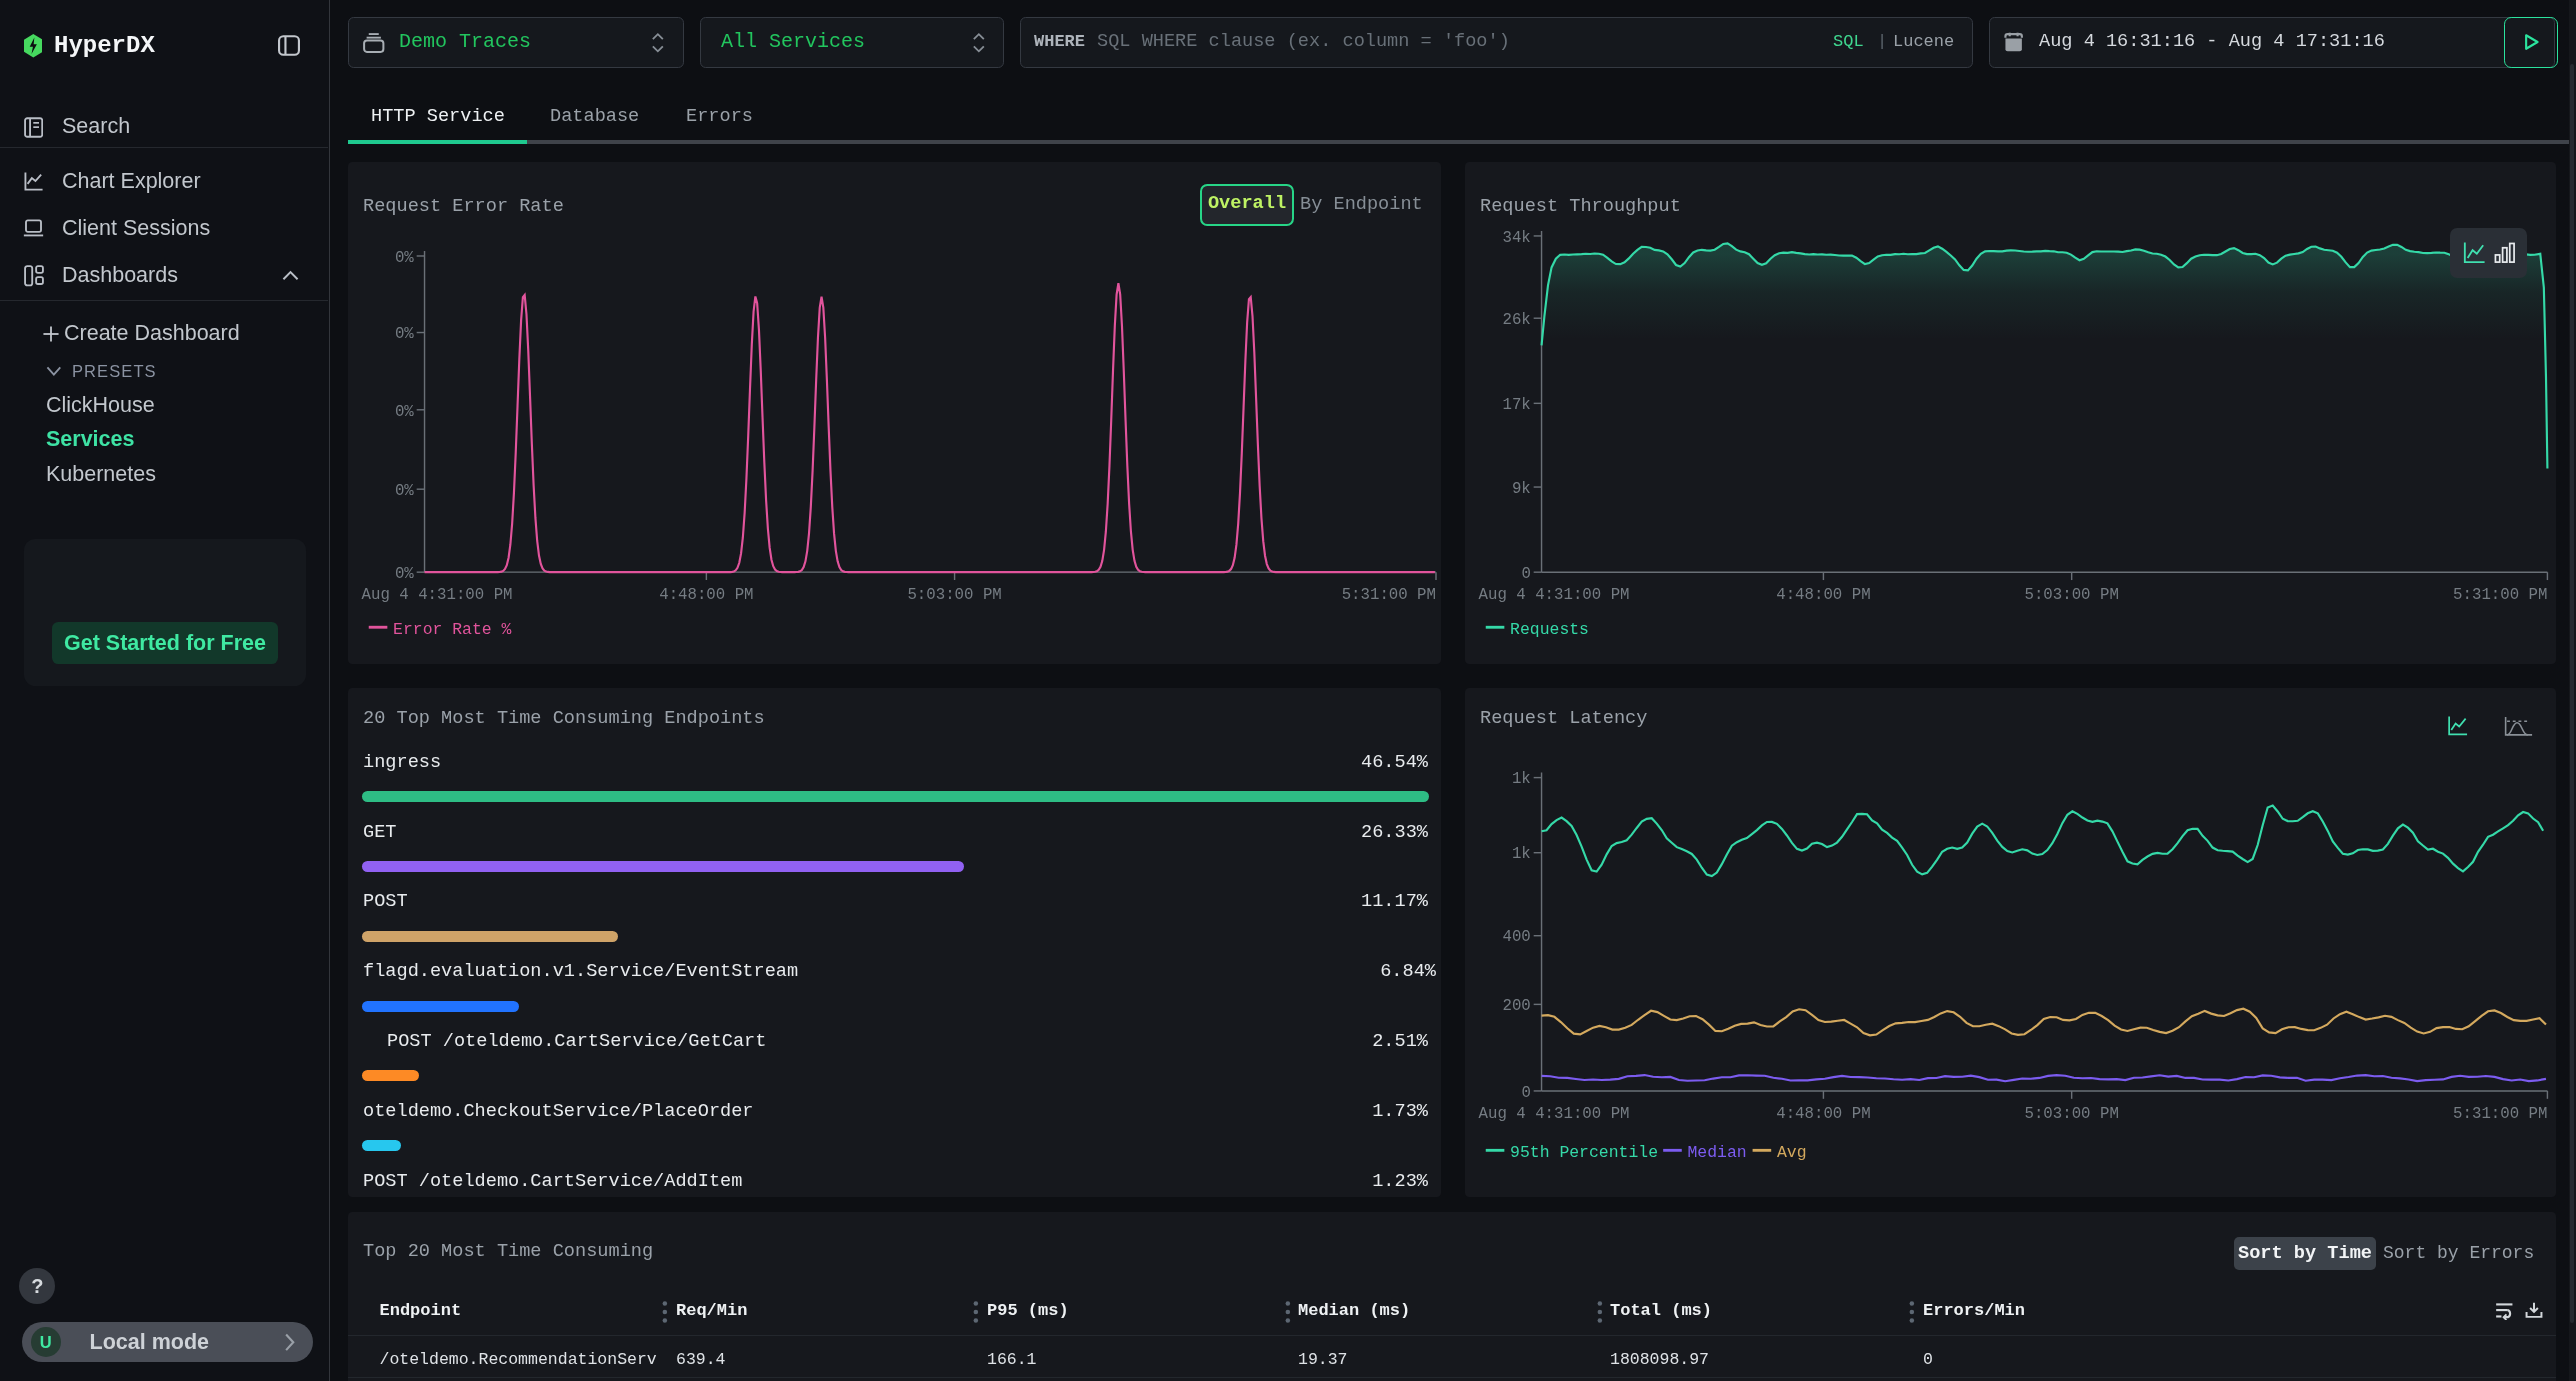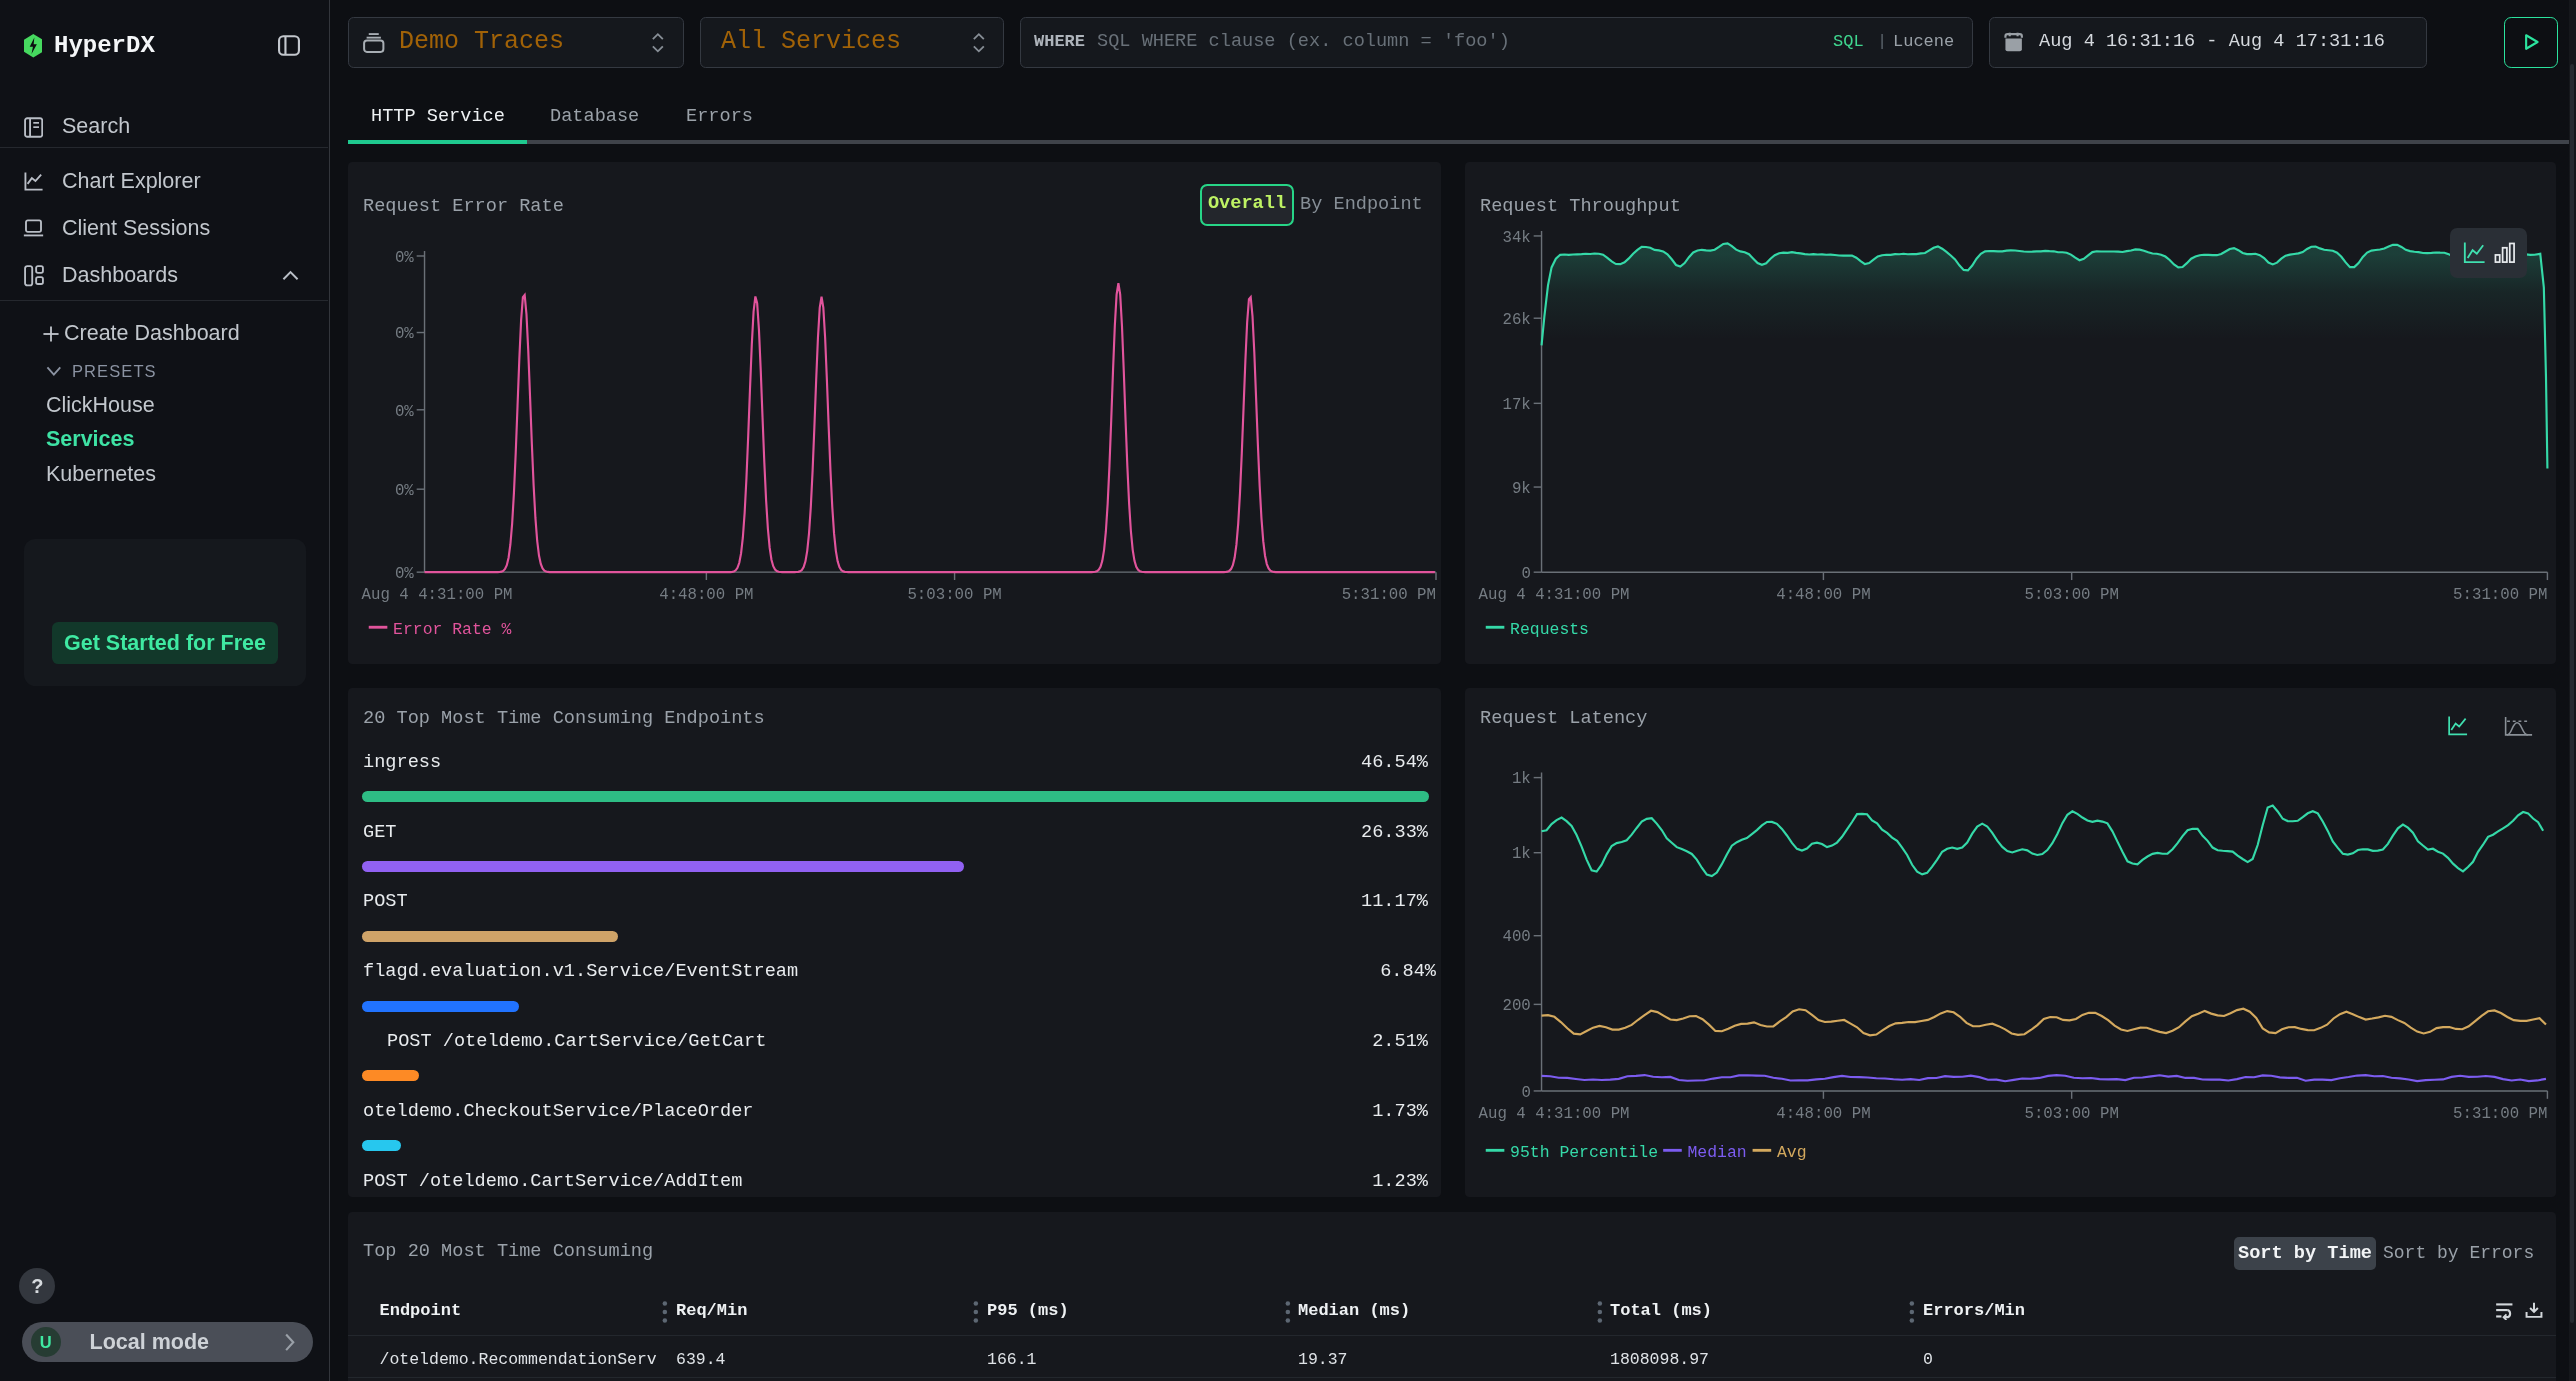--- a/index.html
+++ b/index.html
@@ -14,21 +14,21 @@
   .navtxt { font-family:"Liberation Sans", sans-serif; color:#c2c7cd; font-size:21.5px; }
   .sep { position:absolute; left:0; width:328px; height:1.4px; background:#25282e; }
 
   
   .panel { position:absolute; background:#16181d; border-radius:4.3px; }
   .ptitle { position:absolute; color:#9aa1a9; font-size:18.6px; letter-spacing:0px; }
 
   
   .tbox { position:absolute; top:17px; height:51px; background:#15181d;
           border:1.4px solid #343941; border-radius:5.7px; }
-  .tbtxt { color:#a16207; font-size:25px; line-height:48px; }
+  .tbtxt { color:#22c55e; font-size:20px; line-height:48px; }
 </style>
 </head>
 <body>
 
 <div id="sidebar">
 
   <svg class="abs" style="left:23.6px;top:34px" width="18.6" height="23.6" viewBox="0 0 26 33">
     <polygon points="13,0 26,8 26,25 13,33 0,25 0,8" fill="#46d95f"></polygon>
     <path d="M14.5 5 L8 18 L12.5 18 L10.5 28 L18 14.5 L13.5 14.5 Z" fill="#0c0e11"></path>
   </svg>
@@ -122,21 +122,21 @@
 </div>
 
 <div class="tbox" style="left:1020px;width:953px;padding-left:40px;">
   <div class="abs" style="left:13px;top:0px;color:#aeb4bb;font-size:17px;font-weight:bold;line-height:48px;">WHERE</div>
   <div class="abs" style="left:76px;top:0px;color:#687078;font-size:18.6px;line-height:48px;">SQL WHERE clause (ex. column = 'foo')</div>
   <div class="abs" style="left:812px;top:0px;color:#3fd68f;font-size:17px;line-height:48px;">SQL</div>
   <div class="abs" style="left:856px;top:0px;color:#5c646c;font-size:17px;line-height:48px;">|</div>
   <div class="abs" style="left:872px;top:0px;color:#9aa1a8;font-size:17px;line-height:48px;">Lucene</div>
 </div>
 
-<div class="tbox" style="left:1989px;width:438px;padding-left:33px;">
+<div class="tbox" style="left:1989px;width:566px;padding-left:33px;">
   <svg class="abs" style="left:14.3px;top:14.3px" width="19.3" height="20" viewBox="0 0 27 28">
     <path d="M2 9 L25 9 L25 24 A3 3 0 0 1 22 27 L5 27 A3 3 0 0 1 2 24 Z" fill="#9aa0a6"></path>
     <path d="M2 8 L2 6 A3 3 0 0 1 5 3 L22 3 A3 3 0 0 1 25 6 L25 8" fill="none" stroke="#9aa0a6" stroke-width="3"></path>
     <line x1="8" y1="1" x2="8" y2="6" stroke="#9aa0a6" stroke-width="3"></line>
     <line x1="19" y1="1" x2="19" y2="6" stroke="#9aa0a6" stroke-width="3"></line>
   </svg>
   <div class="abs" style="left:49px;top:0px;color:#d5d9de;font-size:18.6px;line-height:48px;">Aug 4 16:31:16 - Aug 4 17:31:16</div>
 </div>
 
 <div class="abs" style="left:2504px;top:17px;width:54px;height:51px;border:1.4px solid #2be39e;border-radius:7.2px;">

